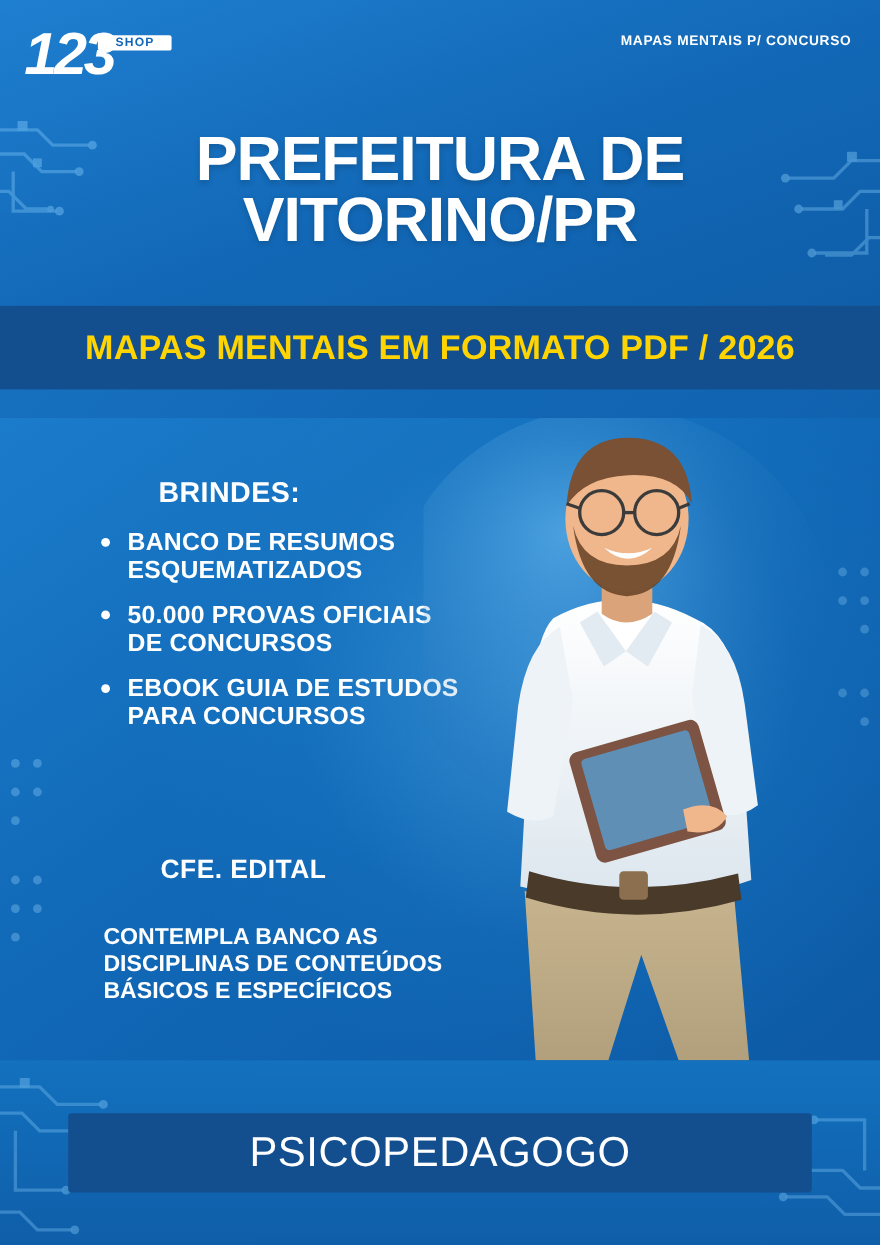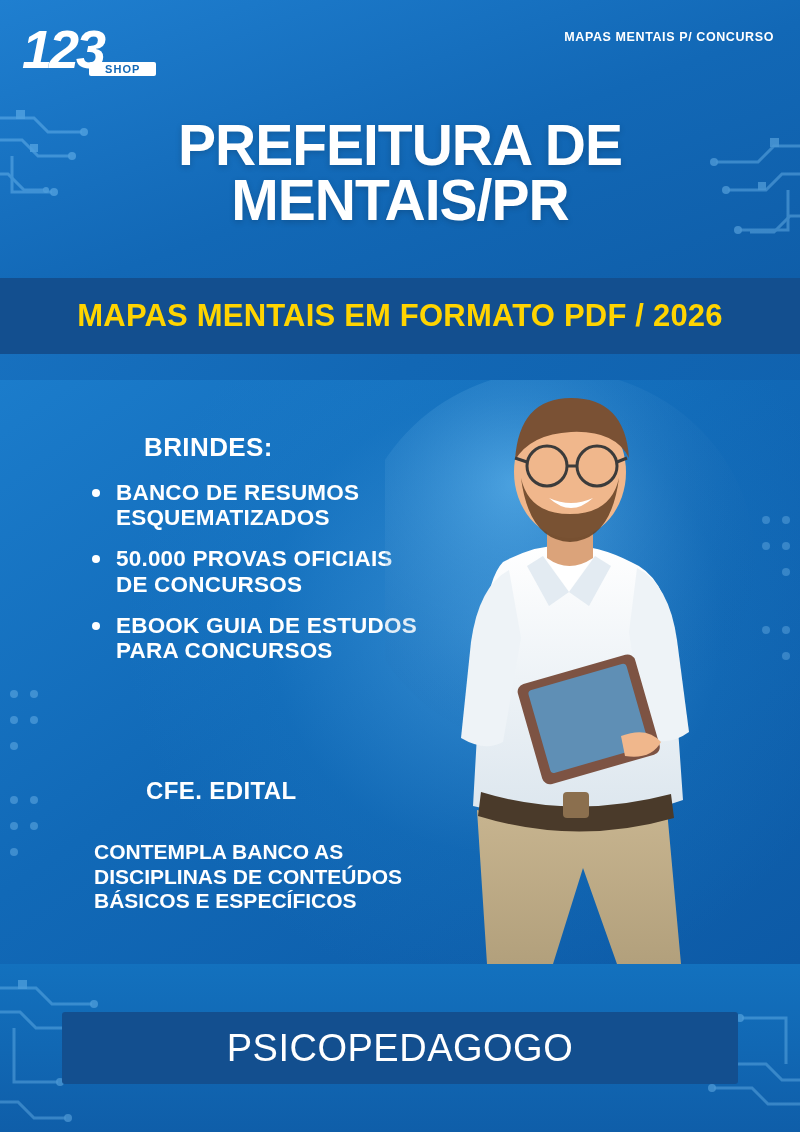--- a/index.html
+++ b/index.html
@@ -32,21 +32,21 @@
   .logo-num {
     font-size: 54px; font-weight: bold; color: #ffffff;
     letter-spacing: -3px; line-height: 1;
     font-family: "Liberation Sans", sans-serif;
     font-style: italic;
   }
   .logo-shop {
     background: #ffffff; color: #1268b6;
     font-size: 11px; font-weight: bold;
     padding: 1px 16px; border-radius: 2px;
-    margin-top: 40px; margin-left: -14px;
+    margin-top: 10px; margin-left: -14px;
     letter-spacing: 1px;
   }
   .topright {
     position: absolute; top: 30px; right: 26px;
     color: #ffffff; font-size: 12.5px; font-weight: bold;
     letter-spacing: 0.6px;
   }
   .kicker {
     position: absolute; top: 82px; width: 800px; text-align: center;
     color: #ffd400; font-size: 21px; font-weight: bold; letter-spacing: 1.2px;
@@ -169,21 +169,21 @@
     <div class="logo">
       <span class="logo-num">123</span>
       <span class="logo-shop">SHOP</span>
     </div>
 
     <div class="topright">MAPAS MENTAIS P/ CONCURSO</div>
 
 
     <div class="title">
       <div>PREFEITURA DE</div>
-      <div>MENTAIS/PR</div>
+      <div>VITORINO/PR</div>
     </div>
   </div>
 
   <div class="band">
     <span class="band-text">MAPAS MENTAIS EM FORMATO PDF / 2026</span>
   </div>
 
   <div class="body">
 
     <div class="circuit" style="top:300px; left:0;">

